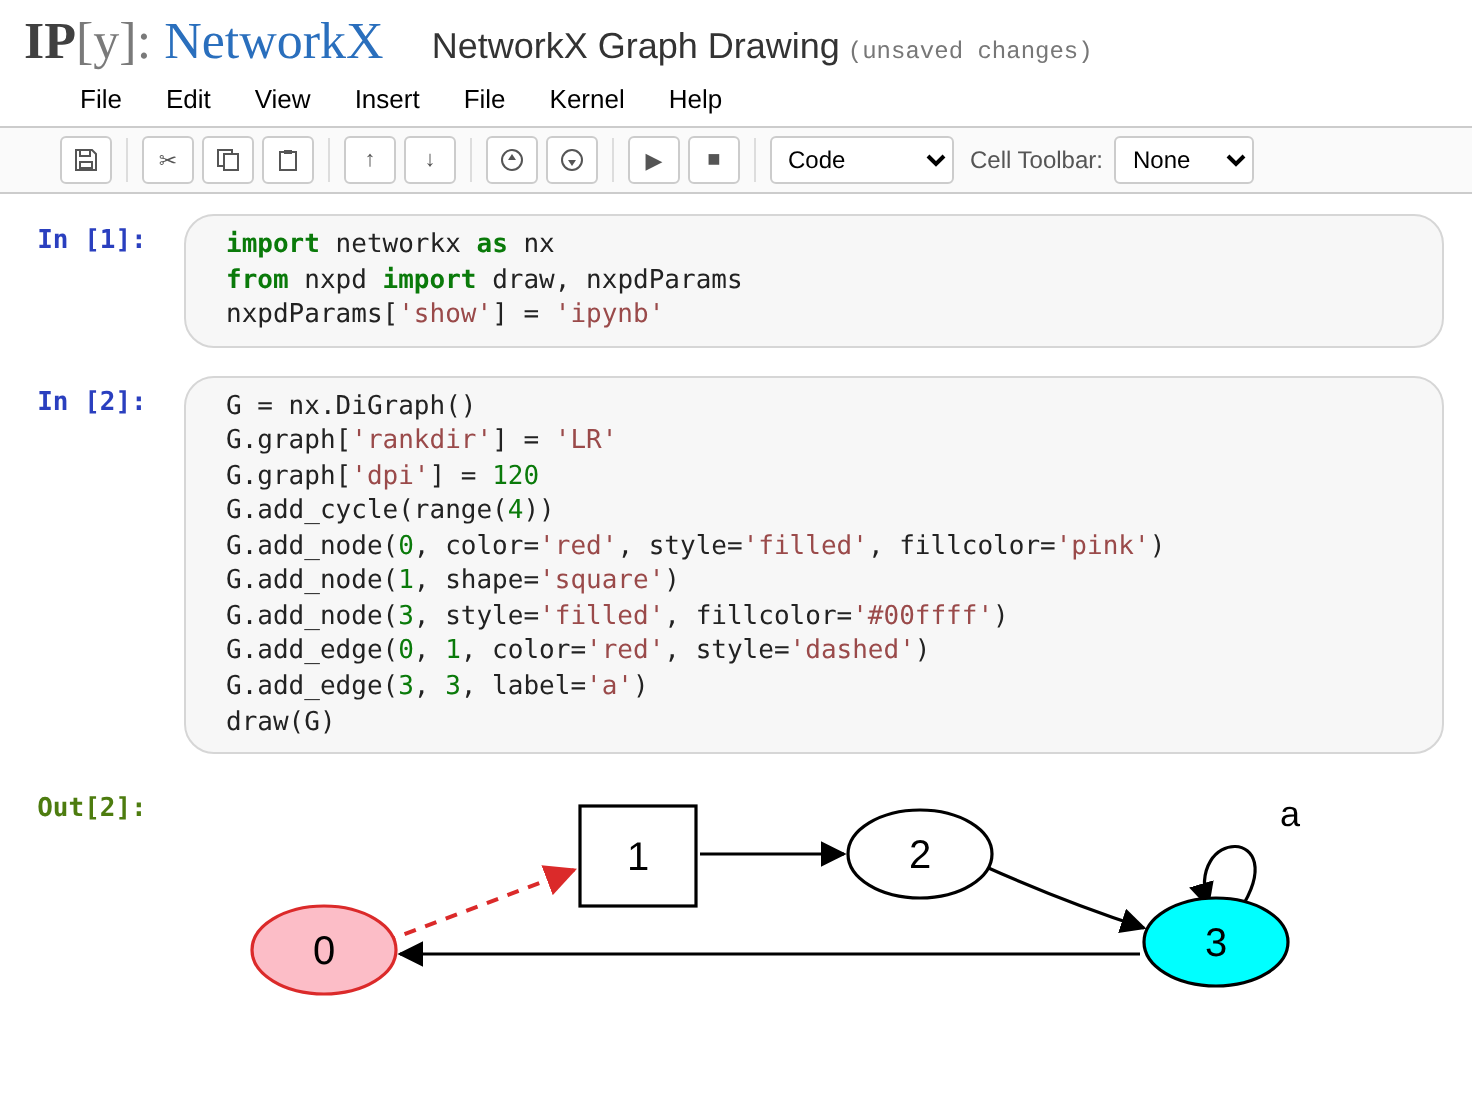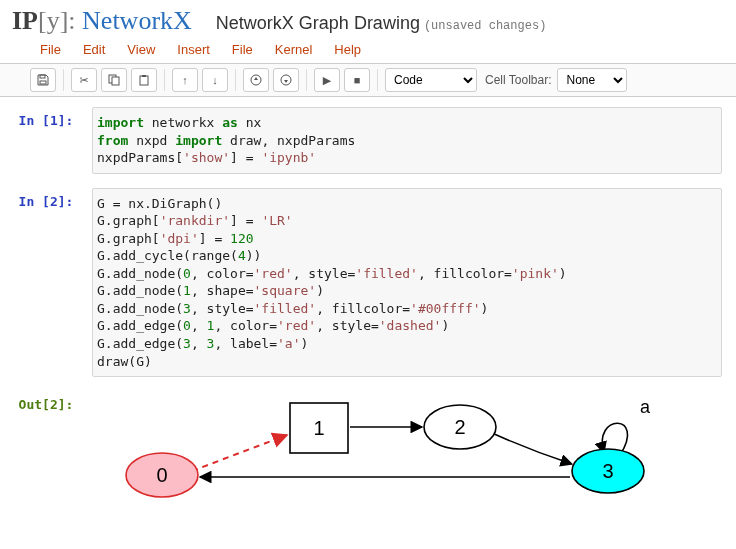--- a/index.html
+++ b/index.html
@@ -34,21 +34,21 @@
     color: #777;
     margin-left: 4px;
     font-family: Liberation Mono, monospace;
   }
 
   .menubar {
     display: flex;
     gap: 22px;
     padding: 4px 12px 6px 40px;
     font-size: 13px;
-    color: #c2410c;
+    color: #000000;
   }
   .menubar span { cursor: default; }
 
   .toolbar {
     border-top: 1px solid #ccc;
     border-bottom: 1px solid #ccc;
     background: #fafafa;
     padding: 4px 8px 4px 30px;
     display: flex;
     align-items: center;
@@ -96,22 +96,22 @@
     font-family: monospace;
     font-size: 13px;
     white-space: nowrap;
   }
   .prompt.in  { color: #2a3fbf; font-weight: bold; }
   .prompt.out { color: #4d7c0f; font-weight: bold; }
   .input-area {
     flex: 1;
     background: #f7f7f7;
     border: 1px solid #d6d6d6;
-    border-radius: 2px;
-    padding: 6px 4px;
+    border-radius: 15px;
+    padding: 6px 20px;
     font-family: "DejaVu Sans Mono", Menlo, Consolas, monospace;
     font-size: 13px;
     line-height: 1.35;
     white-space: pre;
     color: #222;
     overflow: hidden;
   }
   .output-area {
     flex: 1;
     padding-top: 2px;

